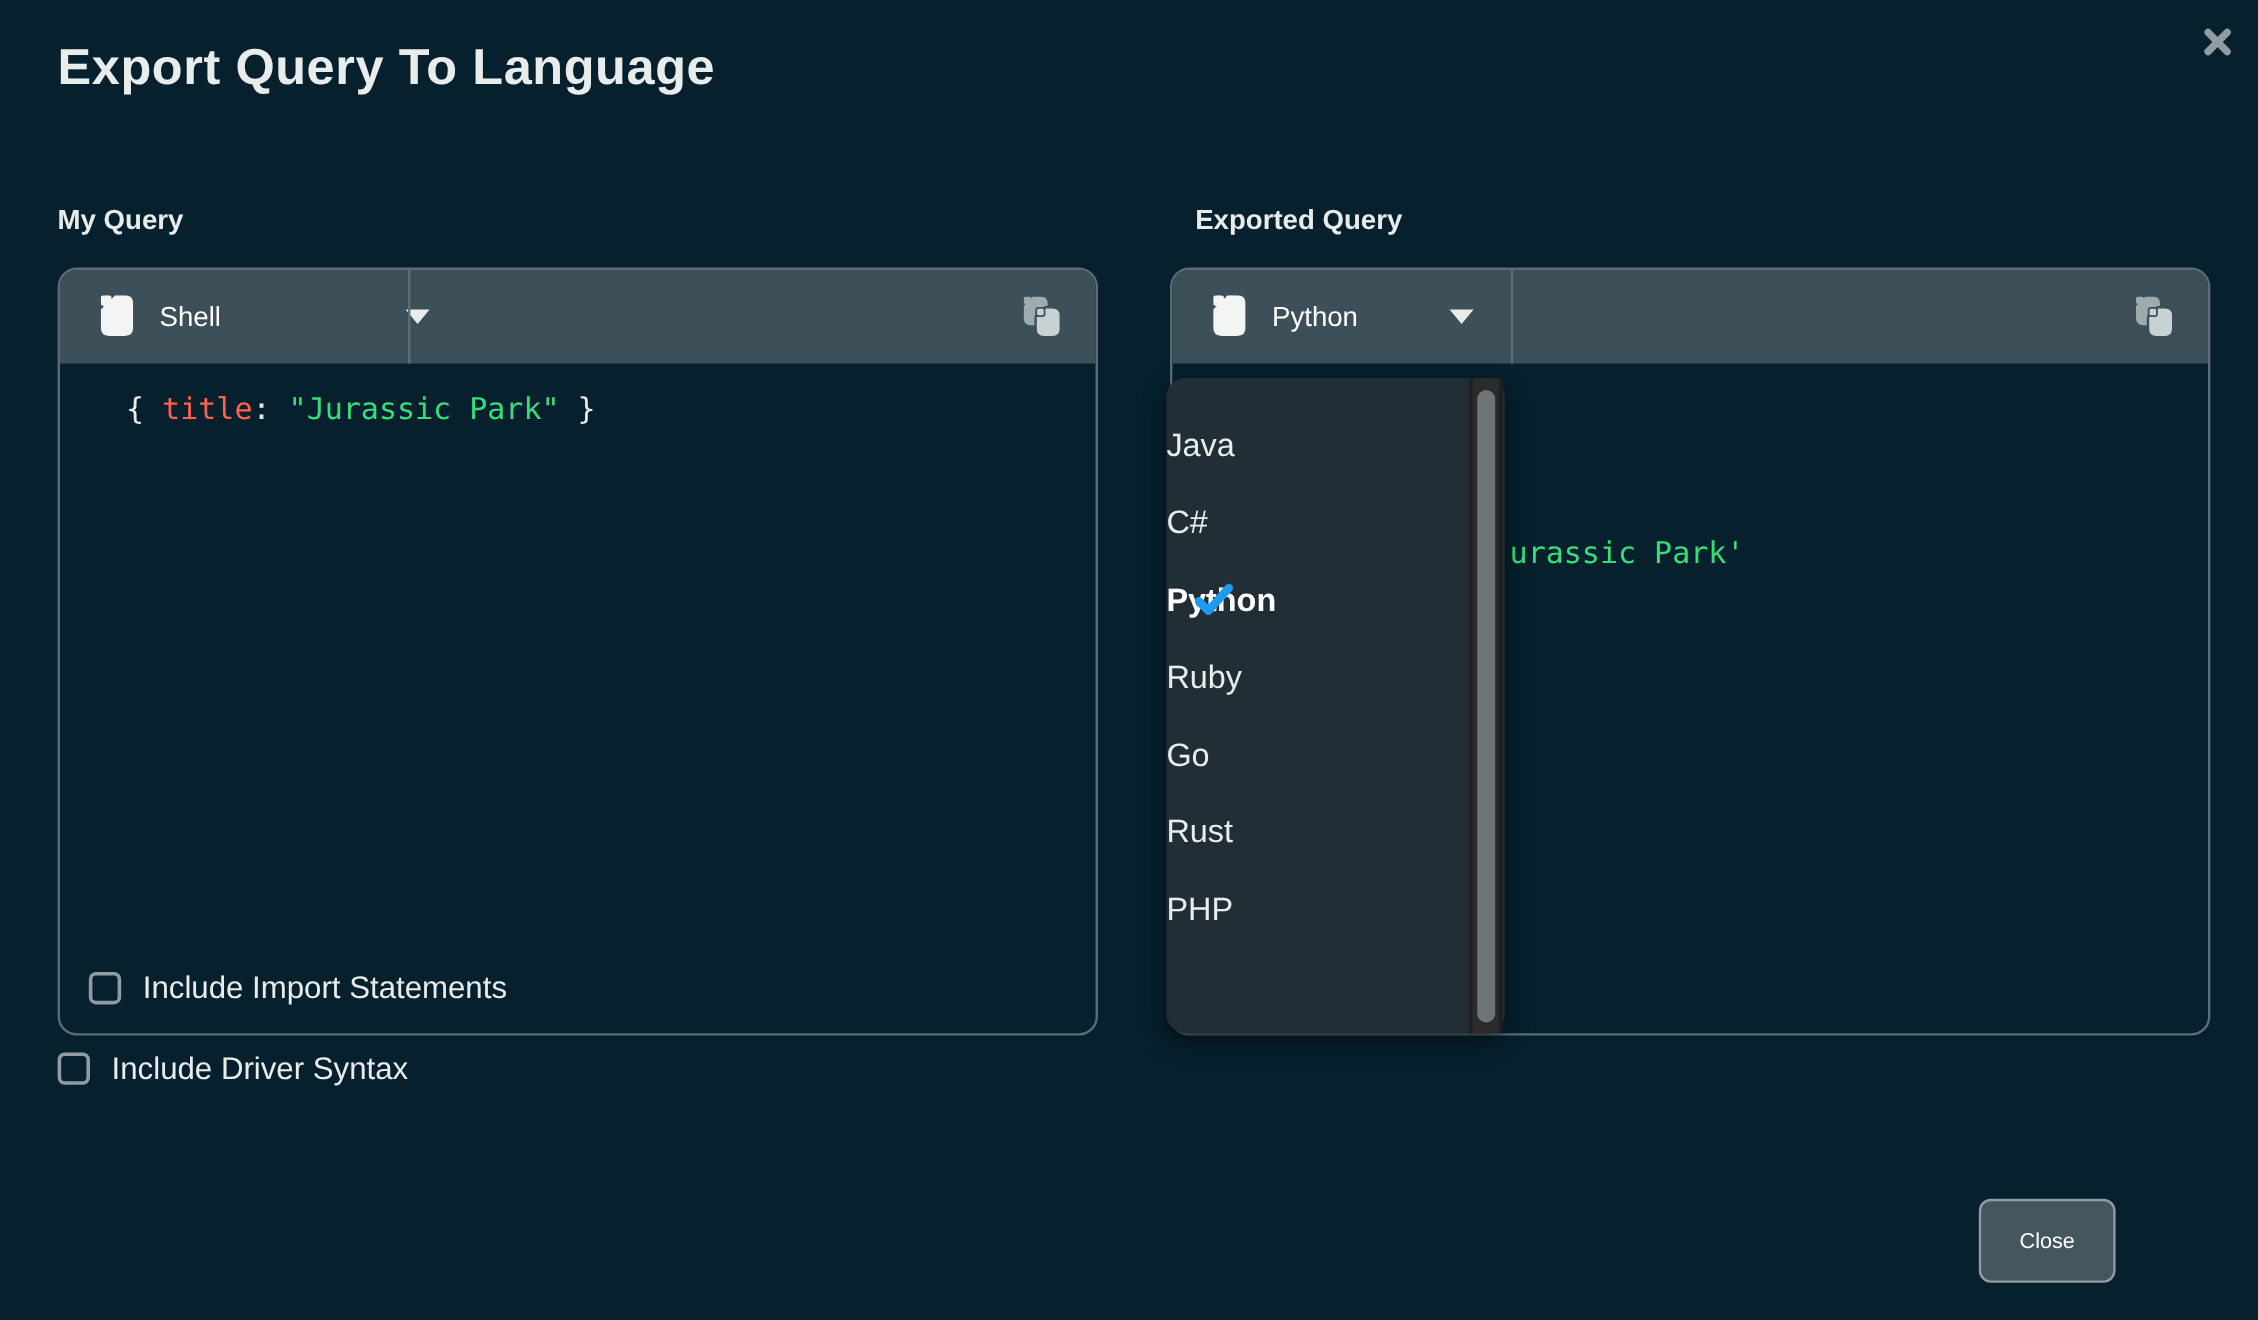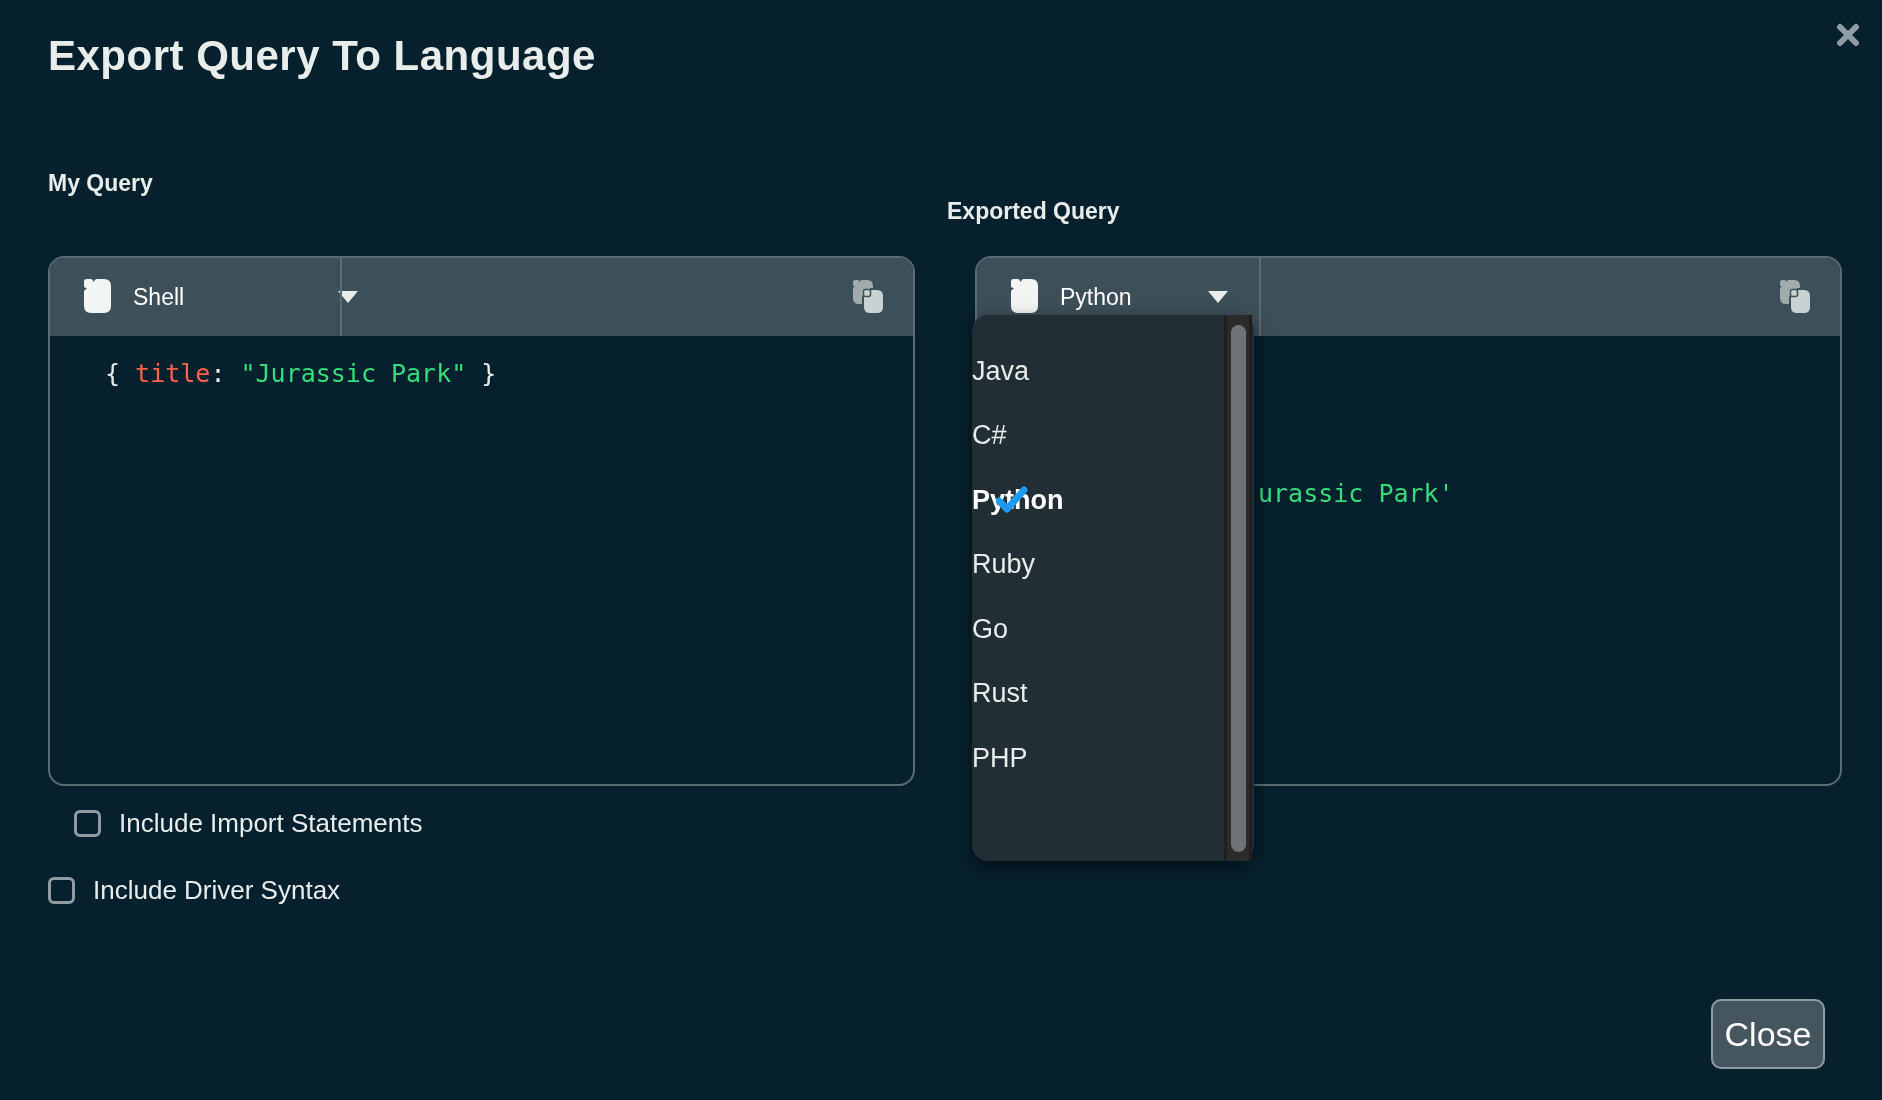--- a/index.html
+++ b/index.html
@@ -16,25 +16,25 @@
   }
   .close-x{
     position:absolute;left:1830px;top:18px;width:36px;height:36px;
     display:flex;align-items:center;justify-content:center;cursor:pointer;
     background:none;border:none;padding:0;
   }
   .section-label{
     position:absolute;top:170px;font-size:23px;font-weight:700;color:#e8edeb;
   }
   .label-left{left:48px;}
-  .label-right{left:947px;margin-top:28px;}
+  .label-right{left:996px;}
 
   .editor{
-    position:absolute;top:223px;width:867px;height:530px;
-    border:2px solid #5c6c75;border-radius:16px;background:#06202d;margin-top:33px;
+    position:absolute;top:223px;width:867px;height:640px;
+    border:2px solid #5c6c75;border-radius:16px;background:#06202d;
   }
   .editor-left{left:48px;}
   .editor-right{left:975px;}
   .editor-header{
     position:absolute;left:0;top:0;right:0;height:78px;
     background:#3d4f58;border-radius:14px 14px 0 0;
   }
   .lang-select{
     position:absolute;left:0;top:0;height:78px;
     display:flex;align-items:center;cursor:pointer;background:none;border:none;
@@ -100,23 +100,23 @@
   }
   .row-1{top:808px;margin-left:26px;}
   .row-2{top:875px;}
   .checkbox-box{
     width:27px;height:27px;border:3.5px solid #8f9da3;border-radius:6px;
     background:transparent;flex:0 0 auto;
   }
   .checkbox-label{margin-left:18px;font-size:26px;color:#e8edeb;}
 
   .close-btn{
-    position:absolute;left:1711px;top:999px;width:114px;height:70px;
+    position:absolute;left:1649px;top:999px;width:114px;height:70px;
     background:#46565f;border:2px solid #8f9da3;border-radius:10px;
-    color:#ffffff;font-size:34px;font-weight:500;cursor:pointer;
+    color:#ffffff;font-size:18px;font-weight:500;cursor:pointer;
     font-family:"Liberation Sans", sans-serif;
     display:flex;align-items:center;justify-content:center;
   }
 </style>
 </head>
 <body>
 
 <div class="stage">
 
   <div class="dialog-title">Export Query To Language</div>

